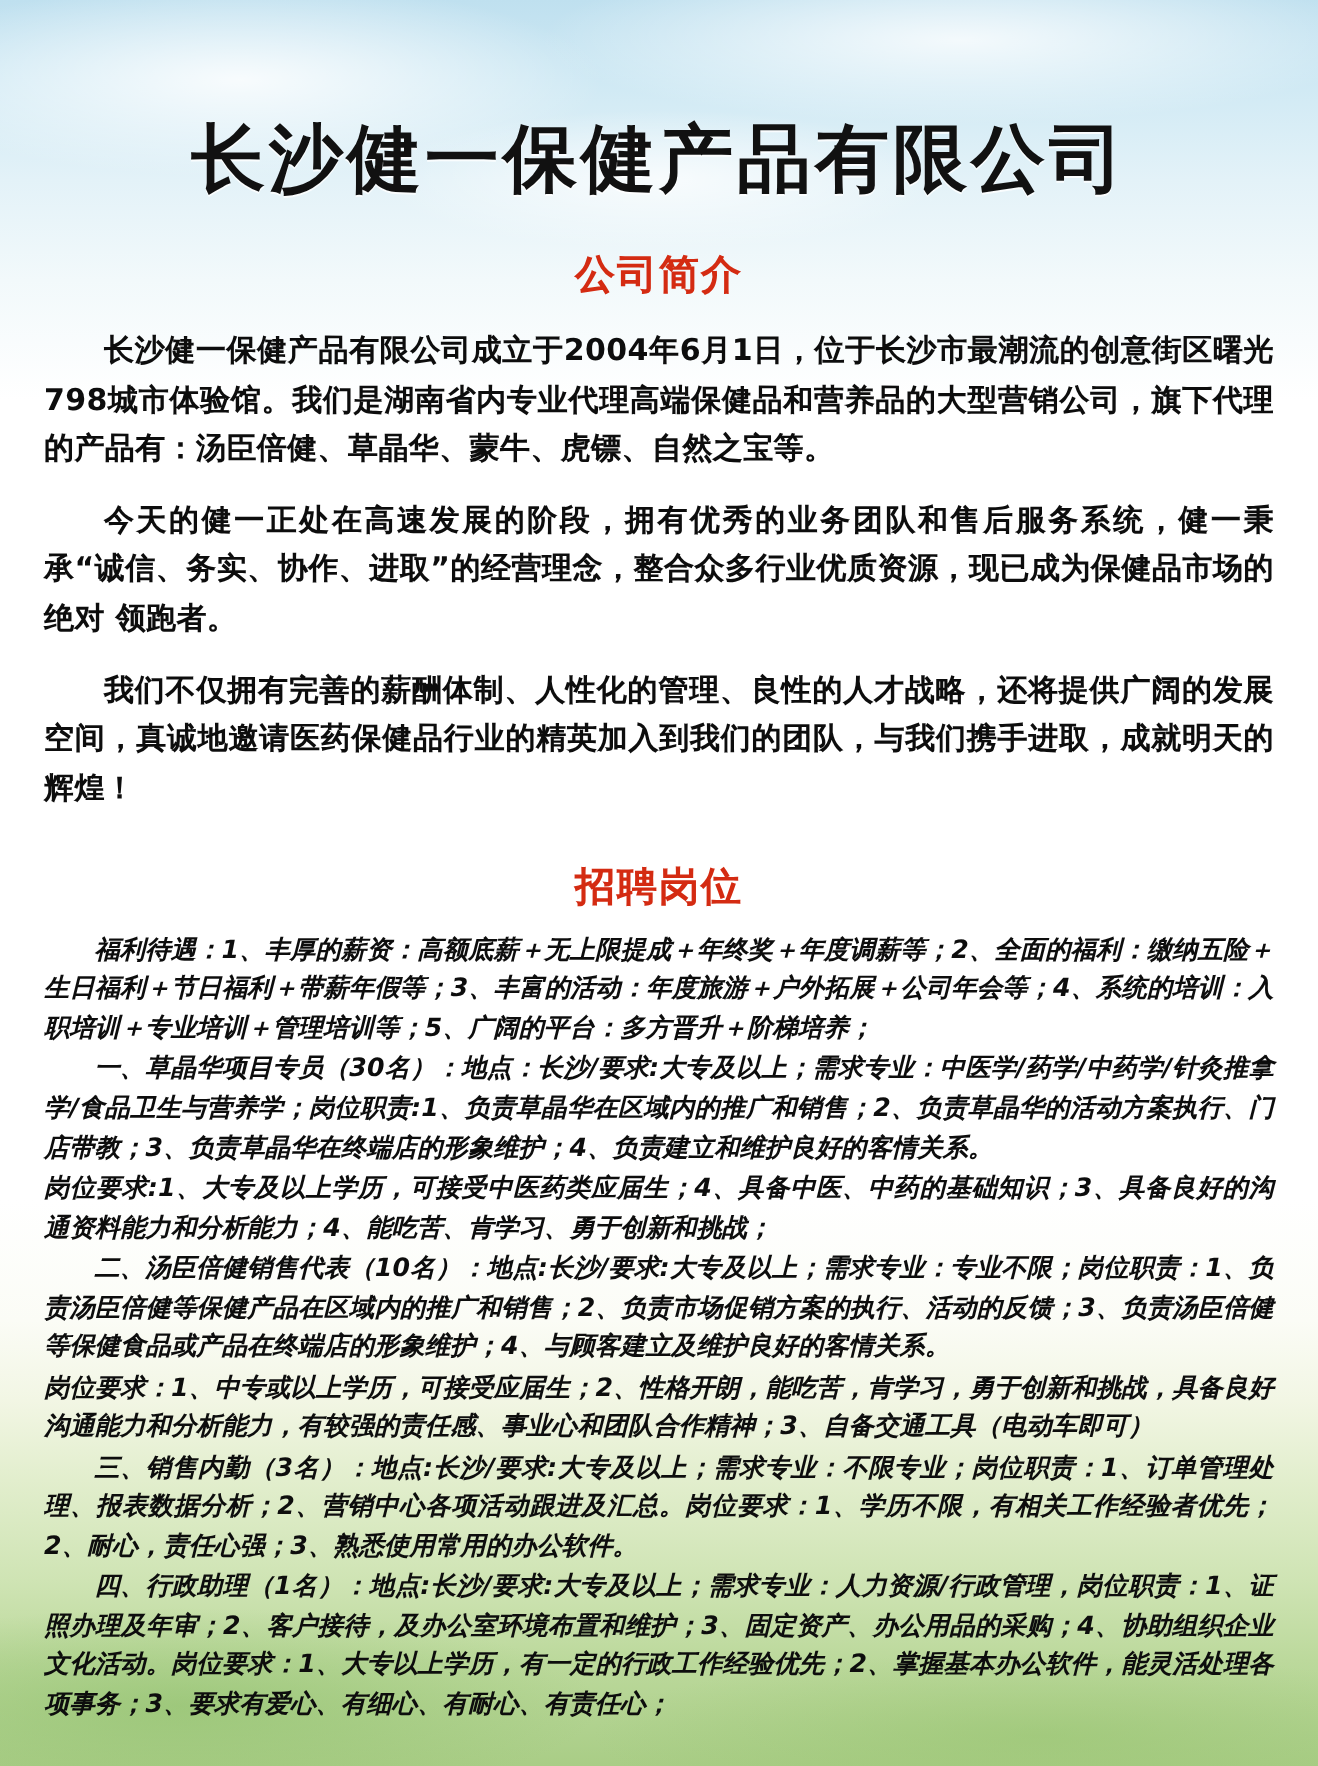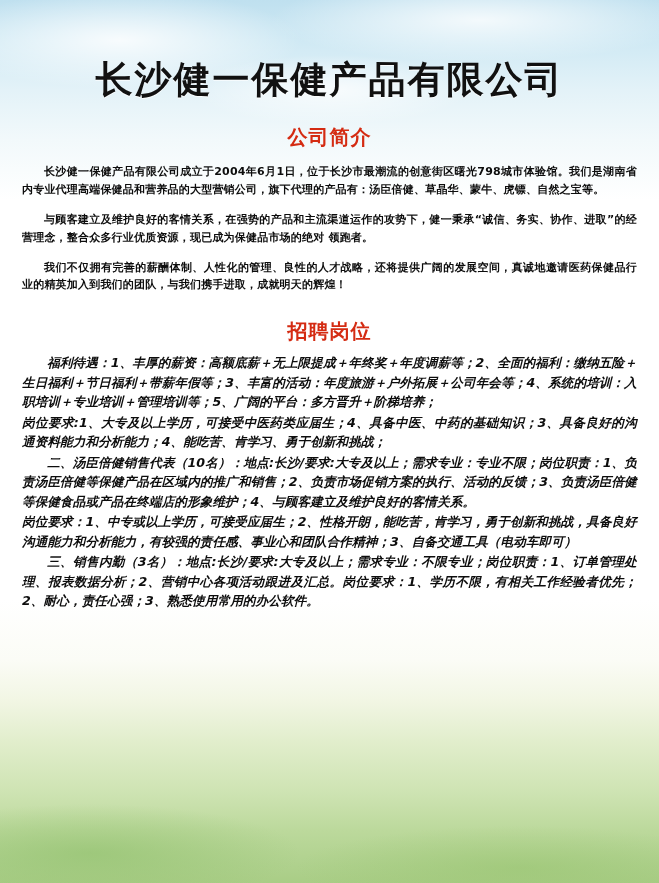--- a/index.html
+++ b/index.html
@@ -65,21 +65,21 @@
     color: #d42b12;
     margin-top: 18px;
     margin-bottom: 6px;
     letter-spacing: 1px;
   }
   .section-heading.jobs {
     margin-top: 24px;
     margin-bottom: 8px;
   }
   p.para {
-    font-size: 11px;
+    font-size: 15px;
     line-height: 1.62;
     color: #0d0d0d;
     margin: 12px 0 2px 0;
     text-align: justify;
     text-indent: 2em;
     font-weight: bold;
     letter-spacing: 0.2px;
   }
   .jobs-body p {
     font-size: 12.6px;
@@ -106,28 +106,30 @@
   <div class="grass-wash"></div>
 
   <div class="content">
 
     <h1 class="company-title">长沙健一保健产品有限公司</h1>
 
     <h2 class="section-heading">公司简介</h2>
 
     <div class="intro-body">
       <p class="para">长沙健一保健产品有限公司成立于2004年6月1日，位于长沙市最潮流的创意街区曙光798城市体验馆。我们是湖南省内专业代理高端保健品和营养品的大型营销公司，旗下代理的产品有：汤臣倍健、草晶华、蒙牛、虎镖、自然之宝等。</p>
-      <p class="para">与顾客建立及维护良好的客情关系，在强势的产品和主流渠道运作的攻势下，健一秉承“诚信、务实、协作、进取”的经营理念，整合众多行业优质资源，现已成为保健品市场的绝对 领跑者。</p>
+      <p class="para">今天的健一正处在高速发展的阶段，拥有优秀的业务团队和售后服务系统，健一秉承“诚信、务实、协作、进取”的经营理念，整合众多行业优质资源，现已成为保健品市场的绝对 领跑者。</p>
       <p class="para">我们不仅拥有完善的薪酬体制、人性化的管理、良性的人才战略，还将提供广阔的发展空间，真诚地邀请医药保健品行业的精英加入到我们的团队，与我们携手进取，成就明天的辉煌！</p>
     </div>
 
     <h2 class="section-heading jobs">招聘岗位</h2>
 
     <div class="jobs-body">
       <p class="indent2">福利待遇：1、丰厚的薪资：高额底薪＋无上限提成＋年终奖＋年度调薪等；2、全面的福利：缴纳五险＋生日福利＋节日福利＋带薪年假等；3、丰富的活动：年度旅游＋户外拓展＋公司年会等；4、系统的培训：入职培训＋专业培训＋管理培训等；5、广阔的平台：多方晋升＋阶梯培养；</p>
+      <p class="indent2">一、草晶华项目专员（30名）：地点：长沙/要求:大专及以上；需求专业：中医学/药学/中药学/针灸推拿学/食品卫生与营养学；岗位职责:1、负责草晶华在区域内的推广和销售；2、负责草晶华的活动方案执行、门店带教；3、负责草晶华在终端店的形象维护；4、负责建立和维护良好的客情关系。</p>
       <p class="hang">岗位要求:1、大专及以上学历，可接受中医药类应届生；4、具备中医、中药的基础知识；3、具备良好的沟通资料能力和分析能力；4、能吃苦、肯学习、勇于创新和挑战；</p>
       <p class="indent2">二、汤臣倍健销售代表（10名）：地点:长沙/要求:大专及以上；需求专业：专业不限；岗位职责：1、负责汤臣倍健等保健产品在区域内的推广和销售；2、负责市场促销方案的执行、活动的反馈；3、负责汤臣倍健等保健食品或产品在终端店的形象维护；4、与顾客建立及维护良好的客情关系。</p>
       <p class="hang">岗位要求：1、中专或以上学历，可接受应届生；2、性格开朗，能吃苦，肯学习，勇于创新和挑战，具备良好沟通能力和分析能力，有较强的责任感、事业心和团队合作精神；3、自备交通工具（电动车即可）</p>
       <p class="indent2">三、销售内勤（3名）：地点:长沙/要求:大专及以上；需求专业：不限专业；岗位职责：1、订单管理处理、报表数据分析；2、营销中心各项活动跟进及汇总。岗位要求：1、学历不限，有相关工作经验者优先；2、耐心，责任心强；3、熟悉使用常用的办公软件。</p>
+      <p class="indent2">四、行政助理（1名）：地点:长沙/要求:大专及以上；需求专业：人力资源/行政管理，岗位职责：1、证照办理及年审；2、客户接待，及办公室环境布置和维护；3、固定资产、办公用品的采购；4、协助组织企业文化活动。岗位要求：1、大专以上学历，有一定的行政工作经验优先；2、掌握基本办公软件，能灵活处理各项事务；3、要求有爱心、有细心、有耐心、有责任心；</p>
     </div>
 
   </div>
 </div>
 
 </body></html>

